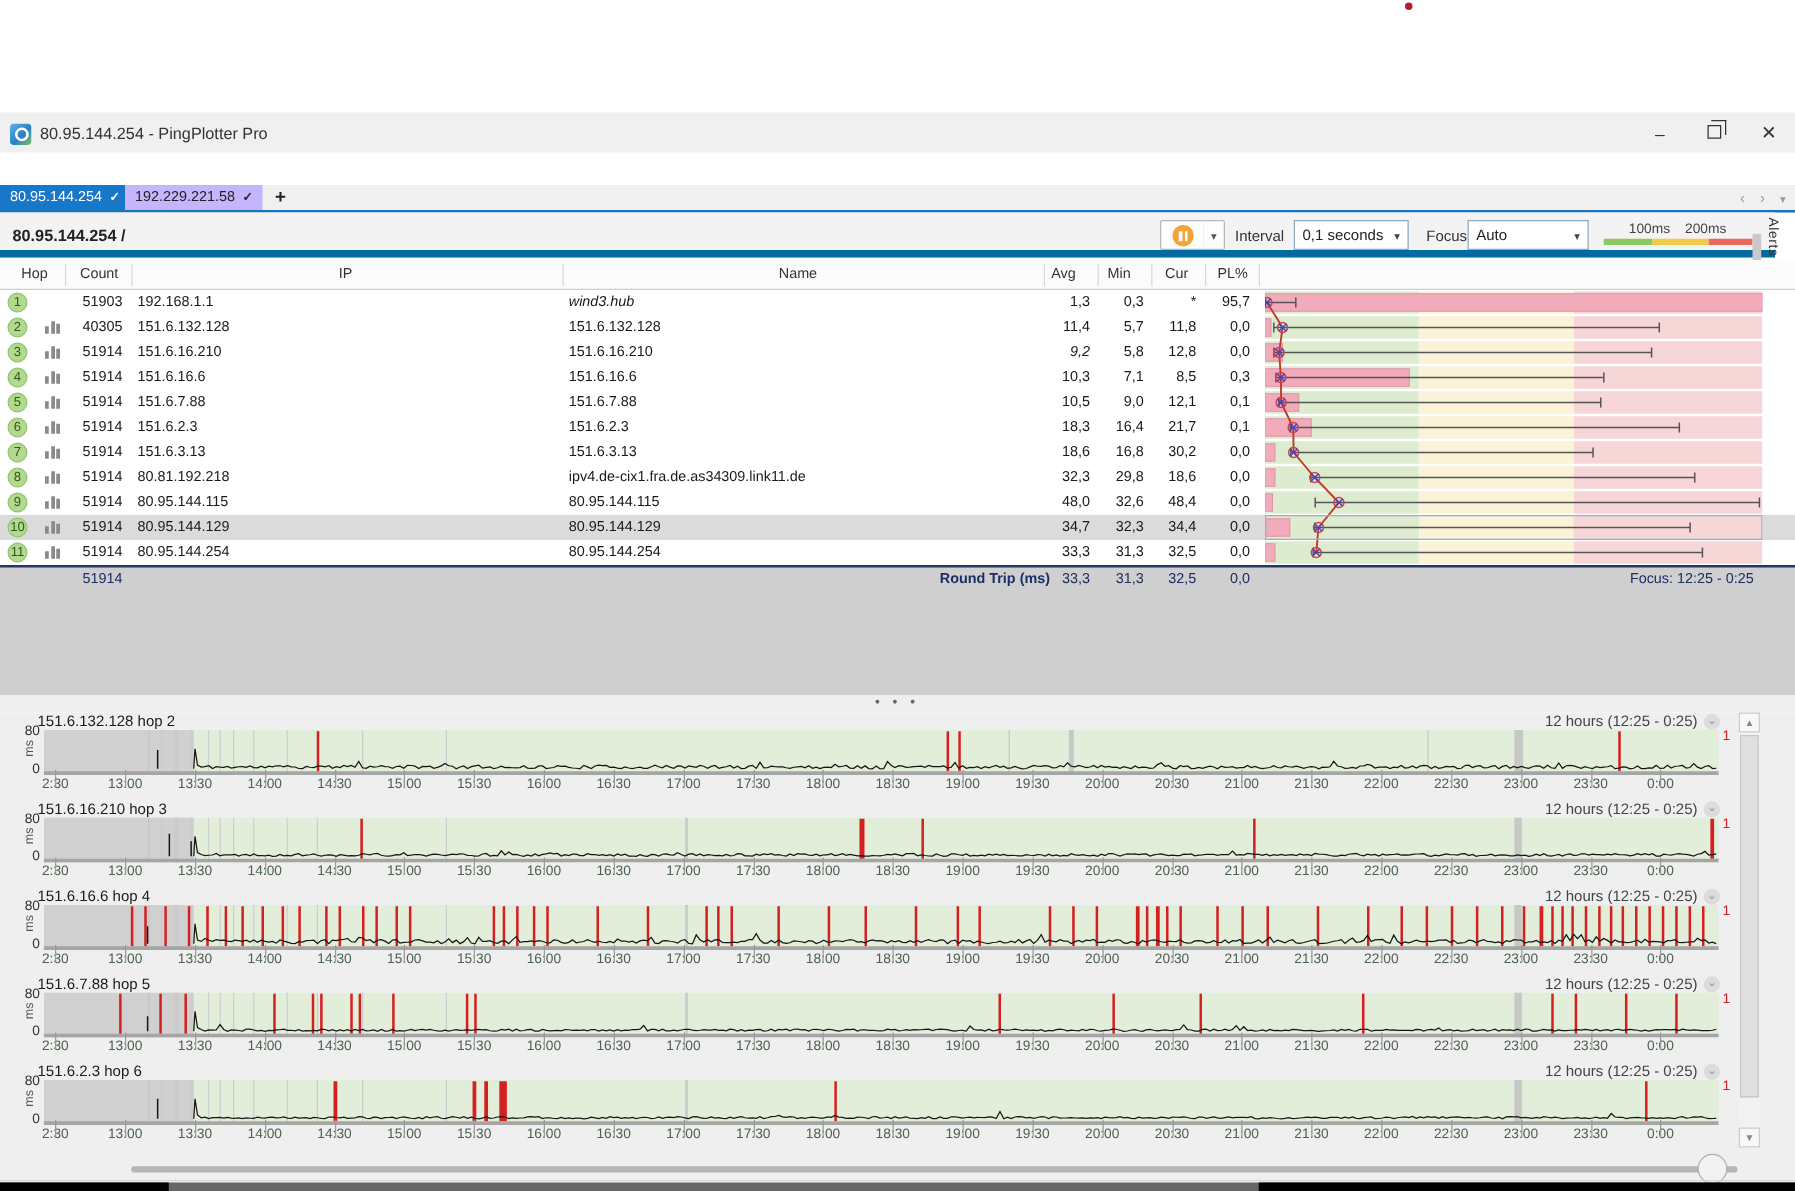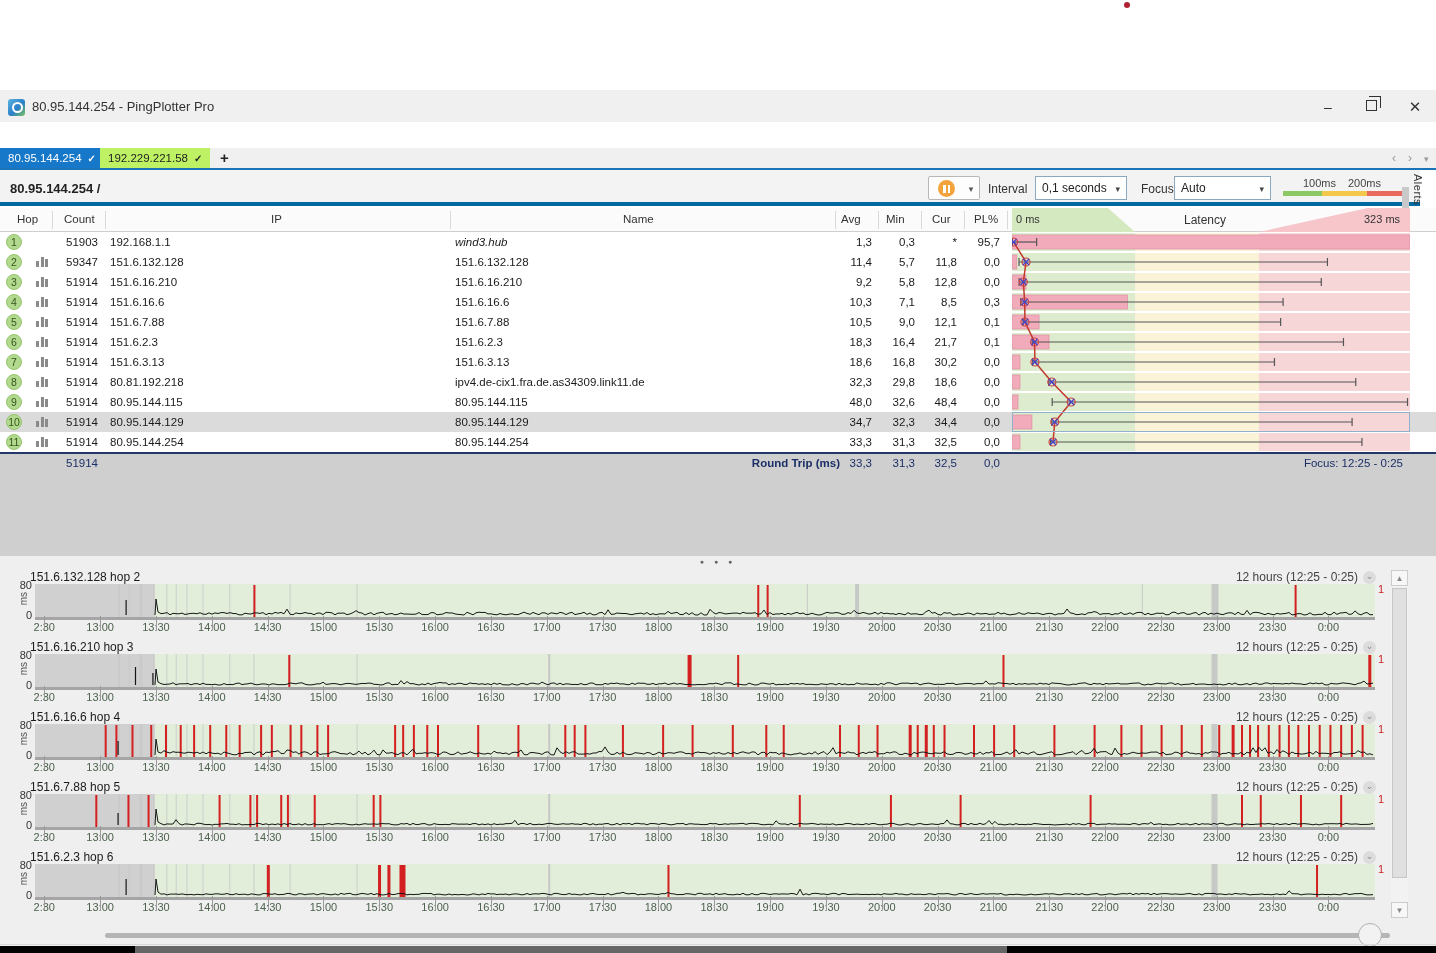--- a/index.html
+++ b/index.html
@@ -16,26 +16,26 @@
   .wbtn { position:absolute; top:96px; width:30px; height:22px; text-align:center; font-size:14px; color:#333; line-height:22px; }
   .restore-box { position:absolute; left:1366px; top:100px; width:11px; height:11px; border:1.5px solid #333; background:#f0f0f0; }
   .restore-box:before { content:""; position:absolute; left:2px; top:-5px; width:11px; height:11px; border:1.5px solid #333; border-bottom:none; border-left:none; }
 
   .menubar { position:absolute; left:0; top:122px; width:1436px; height:26px; background:#f0f0f0; display:flex; align-items:center; padding-left:8px; }
   .menuitem { font-size:12px; color:#222; margin-right:17px; padding:3px 4px; }
 
   .tabbar { position:absolute; left:0; top:148px; width:1436px; height:22px; background:#f0f0f0; border-bottom:2px solid #1c74b8; }
   .tab { position:absolute; top:0; height:20px; font-size:11.5px; display:flex; align-items:center; padding:0 8px; }
   .tab.active { background:#1777c8; color:#fff; }
-  .tab.inactive { background:#bef264; color:#222; }
+  .tab.inactive { background:#c4b5fd; color:#222; }
   .tab .chk { margin-left:6px; font-size:10px; font-weight:bold; }
   .plus-tab { position:absolute; left:214px; top:0; font-size:15px; font-weight:bold; color:#222; padding:1px 6px; }
   .tabnav { position:absolute; top:3px; font-size:12px; color:#999; }
 
-  .targetbar { position:absolute; left:0; top:170px; width:1420px; height:36px; background:#f3f3f3; border-bottom:4px solid #0369a1; }
+  .targetbar { position:absolute; left:0; top:170px; width:1420px; height:36px; background:#f3f3f3; border-bottom:6px solid #0369a1; }
   .target-label { position:absolute; left:10px; top:11px; font-size:13px; font-weight:bold; color:#222; }
   .pausebtn { position:absolute; left:928px; top:6px; width:36px; height:24px; background:#fdfdfd; border:1px solid #b8b8b8; border-radius:2px 0 0 2px; }
   .pausecirc { position:absolute; left:9px; top:3px; width:17px; height:17px; border-radius:50%; background:#f2a33c; }
   .pausecirc:before, .pausecirc:after { content:""; position:absolute; top:4.5px; width:2.5px; height:8px; background:#fff; }
   .pausecirc:before { left:5px; } .pausecirc:after { left:9.5px; }
   .pausedrop { position:absolute; left:963px; top:6px; width:17px; height:24px; background:#fdfdfd; border:1px solid #b8b8b8; border-left:none; border-radius:0 2px 2px 0; text-align:center; font-size:9px; color:#555; line-height:24px; }
   .ctl-label { position:absolute; top:12px; font-size:12px; color:#333; }
   .select { position:absolute; top:6px; height:24px; background:#fff; border:1px solid #8aa8c0; font-size:12px; color:#222; padding:4px 6px; }
   .select .arr { position:absolute; right:6px; top:7px; font-size:9px; color:#444; }
   .legend-lab { position:absolute; top:7px; font-size:11px; color:#444; }
@@ -158,66 +158,59 @@
     <div class="th" style="left:932px;">Cur</div>
     <div class="th" style="left:974px;">PL%</div>
     <div class="colsep" style="left:52px;"></div>
       <div class="colsep" style="left:105px;"></div>
     <div class="colsep" style="left:450px;"></div>
       <div class="colsep" style="left:835px;"></div>
     <div class="colsep" style="left:878px;"></div>
       <div class="colsep" style="left:921px;"></div>
     <div class="colsep" style="left:964px;"></div>
       <div class="colsep" style="left:1007px;"></div>
-    <div class="lat-head">
-      <div class="wedge-green"></div>
-      <div class="wedge-pink"></div>
-      <div class="th" style="left:4px; font-size:11px;">0 ms</div>
-      <div class="th" style="left:172px; font-size:12px;">Latency</div>
-      <div class="th" style="left:352px; font-size:11px;">323 ms</div>
-    </div>
   </div>
 
   <div class="rows" id="rows">
       <div class="trow" style="top: 0px;">
         <div class="hopcirc">1</div>
         <div class="cell num" style="left: 56px; width: 42px;">51903</div>
         <div class="cell " style="left: 110px;">192.168.1.1</div>
         <div class="cell " style="left: 455px; font-style: italic;">wind3.hub</div>
         <div class="cell num" style="left: 832px; width: 40px;">1,3</div>
         <div class="cell num" style="left: 877px; width: 38px;">0,3</div>
         <div class="cell num" style="left: 919px; width: 38px;">*</div>
         <div class="cell num" style="left: 962px; width: 38px;">95,7</div>
       </div>
       <div class="trow" style="top: 20px;">
         <div class="hopcirc">2</div>
         <div class="baricon">
           <i></i>
           <i></i>
           <i></i>
         </div>
-        <div class="cell num" style="left: 56px; width: 42px;">59347</div>
+        <div class="cell num" style="left: 56px; width: 42px;">40305</div>
         <div class="cell " style="left: 110px;">151.6.132.128</div>
         <div class="cell " style="left: 455px;">151.6.132.128</div>
         <div class="cell num" style="left: 832px; width: 40px;">11,4</div>
         <div class="cell num" style="left: 877px; width: 38px;">5,7</div>
         <div class="cell num" style="left: 919px; width: 38px;">11,8</div>
         <div class="cell num" style="left: 962px; width: 38px;">0,0</div>
       </div>
       <div class="trow" style="top: 40px;">
         <div class="hopcirc">3</div>
         <div class="baricon">
           <i></i>
           <i></i>
           <i></i>
         </div>
         <div class="cell num" style="left: 56px; width: 42px;">51914</div>
         <div class="cell " style="left: 110px;">151.6.16.210</div>
         <div class="cell " style="left: 455px;">151.6.16.210</div>
-        <div class="cell num" style="left: 832px; width: 40px;">9,2</div>
+        <div class="cell num" style="left: 832px; width: 40px; font-style: italic;">9,2</div>
         <div class="cell num" style="left: 877px; width: 38px;">5,8</div>
         <div class="cell num" style="left: 919px; width: 38px;">12,8</div>
         <div class="cell num" style="left: 962px; width: 38px;">0,0</div>
       </div>
       <div class="trow" style="top: 60px;">
         <div class="hopcirc">4</div>
         <div class="baricon">
           <i></i>
           <i></i>
           <i></i>

